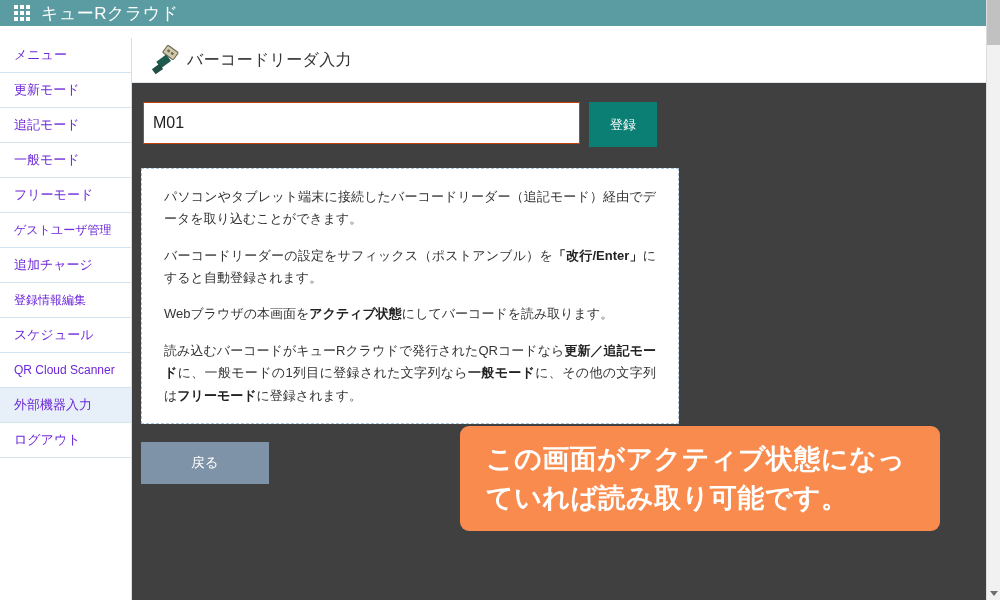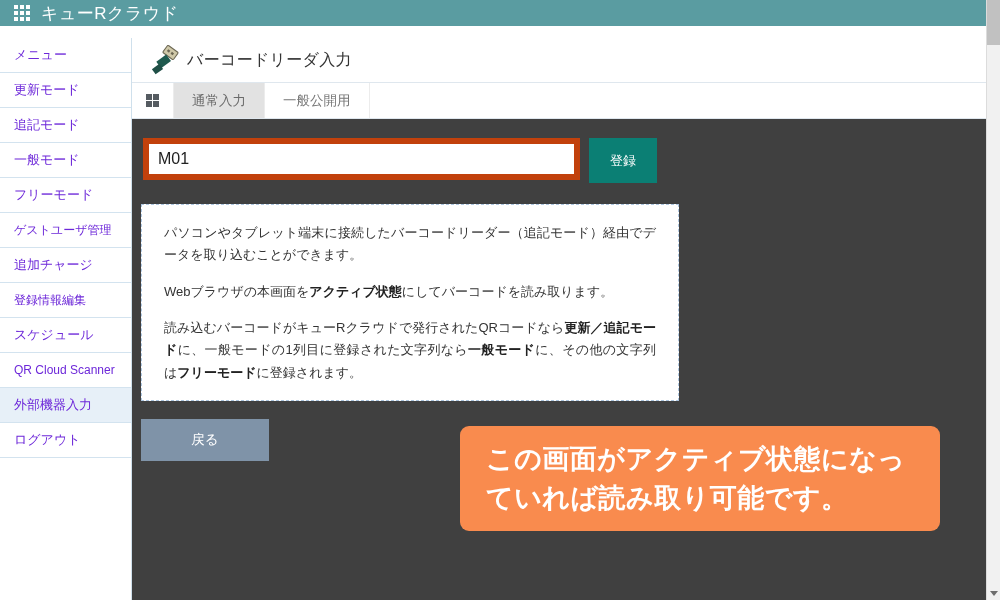--- a/index.html
+++ b/index.html
@@ -117,21 +117,21 @@
   }
   .tab.active { background: #e2e2e2; color: #6b6b6b; }
 
   
   .form-row {
     display: flex; align-items: flex-start;
     padding: 19px 0 0 11px;
   }
   .scan-input {
     width: 437px; height: 42px;
-    border: 6px solid #c2410c;
+    border: 1px solid #c2410c;
     background: #ffffff;
     font-size: 16px;
     color: #222222;
     padding: 0 9px;
     font-family: "Liberation Sans", sans-serif;
     outline: none;
     border-radius: 0;
   }
   .register-btn {
     margin-left: 9px;
@@ -283,44 +283,29 @@
       <svg class="usb-icon" viewBox="0 0 34 30">
         <rect x="17" y="3" width="13" height="9" rx="1.2" transform="rotate(36 23.5 7.5)" fill="#cfc8a8" stroke="#6b6652" stroke-width="1"></rect>
         <rect x="20.3" y="4.7" width="2.6" height="2.4" transform="rotate(36 21.6 5.9)" fill="#6b6652"></rect>
         <rect x="24.0" y="7.4" width="2.6" height="2.4" transform="rotate(36 25.3 8.6)" fill="#6b6652"></rect>
         <polygon points="19.2,9.5 24.0,16.1 14.0,23.3 9.3,16.7" fill="#1f5a4e"></polygon>
         <polygon points="12.4,18.8 16.1,23.9 8.6,29.3 4.9,24.2" fill="#1f4f46"></polygon>
       </svg>
       <div class="page-head-title">バーコードリーダ入力</div>
     </div>
 
-    <div class="tabbar">
-      <div class="tab-grid-btn">
-        <div class="mini-grid">
-            <i></i>
-            <i></i>
-            <i></i>
-            <i></i>
-          </div>
-      </div>
-      <div class="tab active">
-        <span>通常入力</span>
-      </div>
-      <div class="tab">
-        <span>一般公開用</span>
-      </div>
-    </div>
 
     <div class="form-row">
       <input class="scan-input" type="text" value="M01" style="">
       <button class="register-btn">登録</button>
     </div>
 
     <section class="info-panel">
       <p class="info-p">パソコンやタブレット端末に接続したバーコードリーダー（追記モード）経由でデータを取り込むことができます。</p>
+      <p class="info-p">バーコードリーダーの設定をサフィックス（ポストアンブル）を<b>「改行/Enter」</b>にすると自動登録されます。</p>
       <p class="info-p">Webブラウザの本画面を<b>アクティブ状態</b>にしてバーコードを読み取ります。</p>
       <p class="info-p">読み込むバーコードがキューRクラウドで発行されたQRコードなら<b>更新／追記モード</b>に、一般モードの1列目に登録された文字列なら<b>一般モード</b>に、その他の文字列は<b>フリーモード</b>に登録されます。</p>
     </section>
 
     <button class="back-btn">戻る</button>
 
     <div class="callout">
       <div class="callout-text">この画面がアクティブ状態になっていれば読み取り可能です。</div>
     </div>
 

